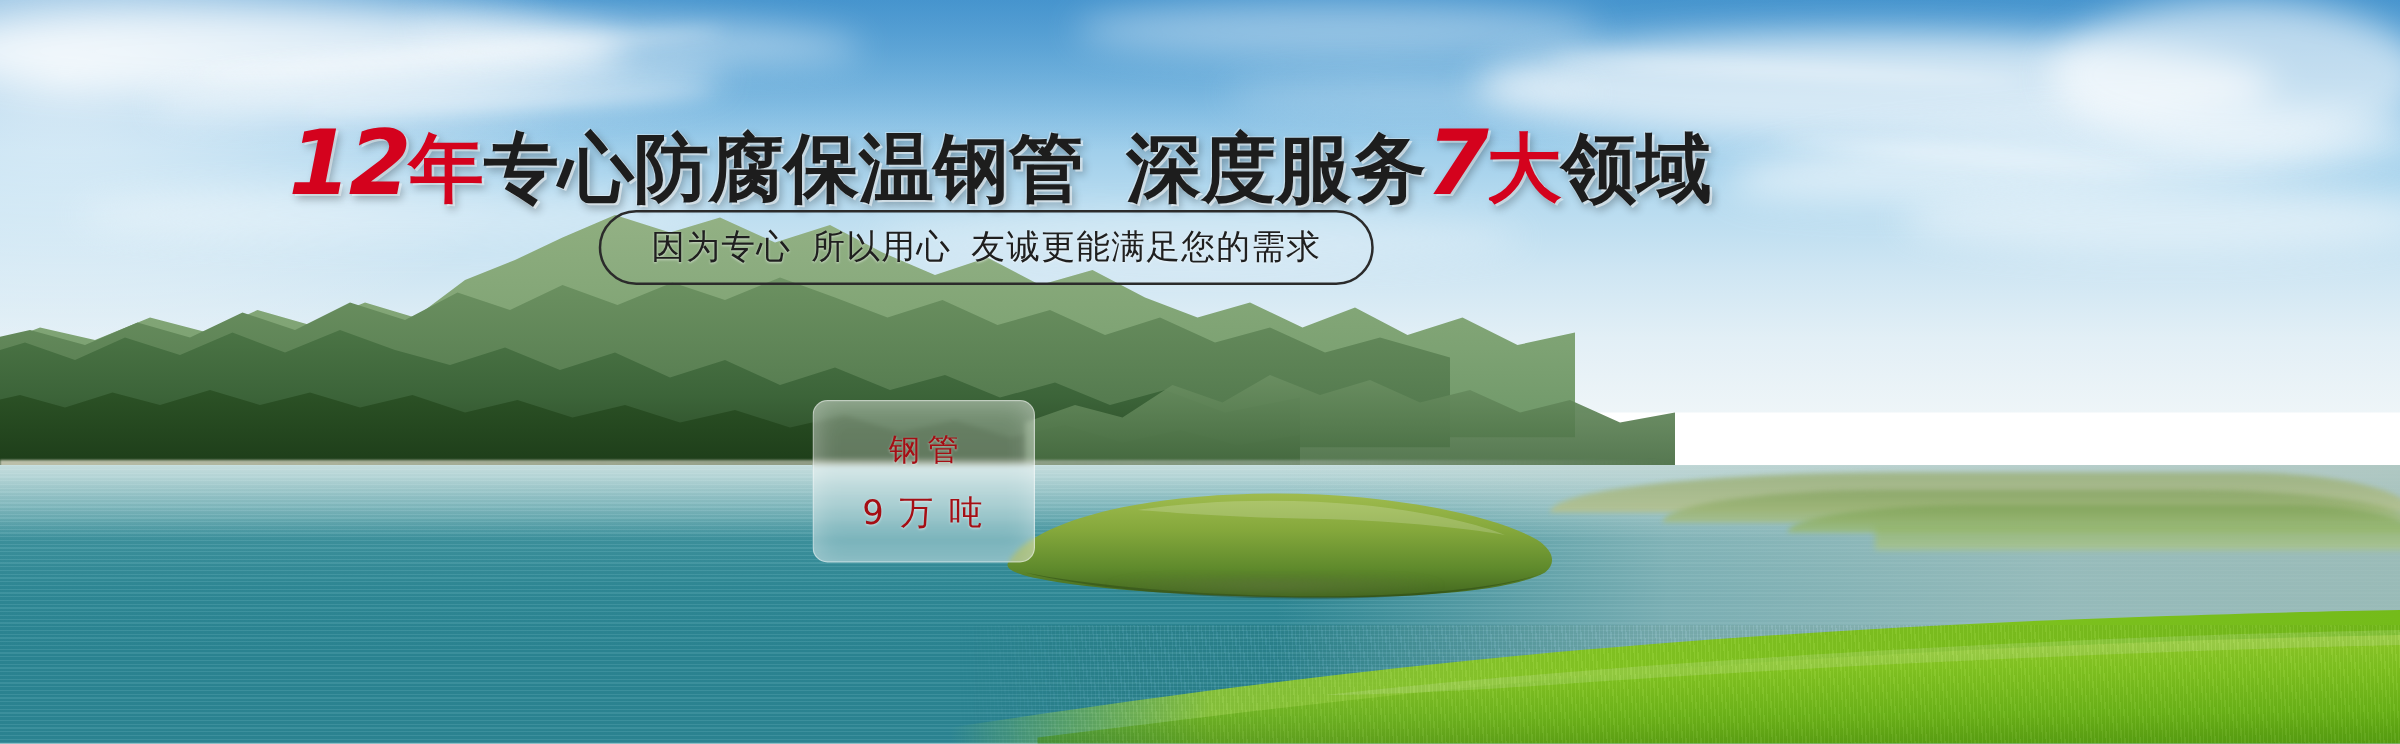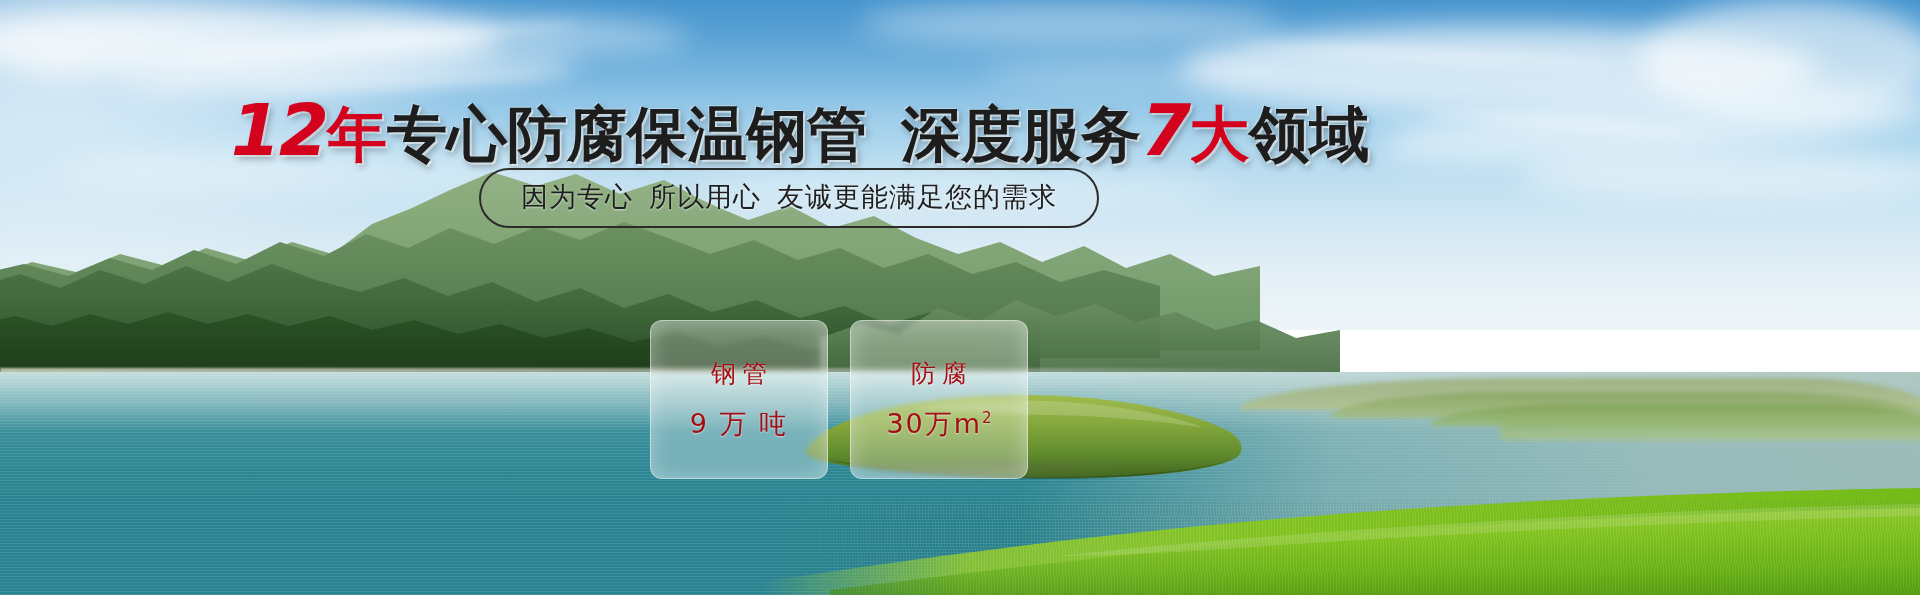--- a/index.html
+++ b/index.html
@@ -209,21 +209,21 @@
     text-shadow:0 1px 2px rgba(255,255,255,.6);
   }
   .pill .sp { display:inline-block; width:16px; }
 
   
   .cards {
     position:absolute; left:650px; top:320px;
     display:flex; gap:22px;
   }
   .card {
-    width:178px; height:159px;
+    width:178px; height:130px;
     border-radius:12px;
     border:1px solid rgba(255,255,255,.55);
     background:rgba(255,255,255,.30);
     -webkit-backdrop-filter:blur(2px);
             backdrop-filter:blur(2px);
     display:flex; flex-direction:column;
     align-items:center; justify-content:center;
     gap:16px;
     box-shadow:inset 0 0 22px rgba(255,255,255,.35);
   }
@@ -401,23 +401,17 @@
 
   <div class="cards">
 
     <div class="card">
       <div class="card-title">钢管</div>
       <div class="card-value">
         <span>9 万 吨</span>
       </div>
     </div>
 
-    <div class="card">
-      <div class="card-title">防腐</div>
-      <div class="card-value">
-        <span>30万m</span><sup>2</sup>
-      </div>
-    </div>
 
 
   </div>
 
 </div>
 
 </body></html>

